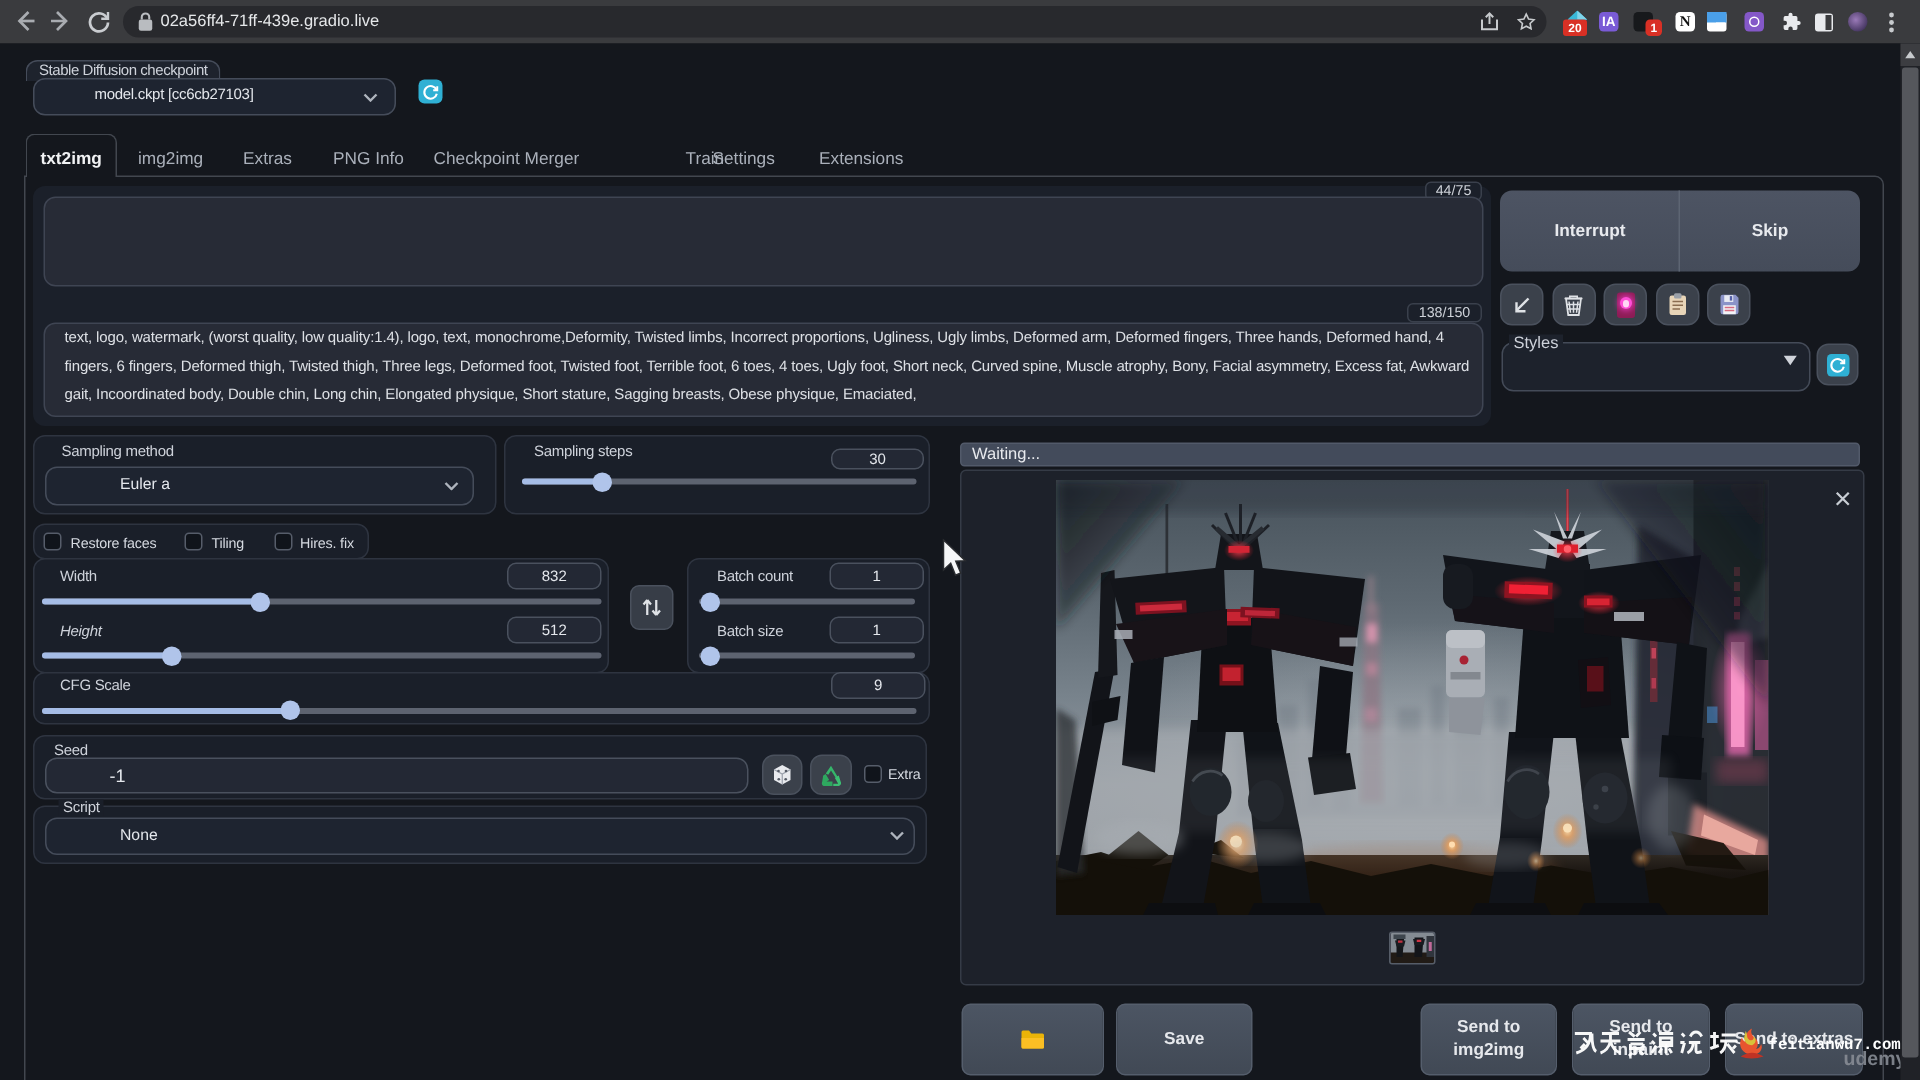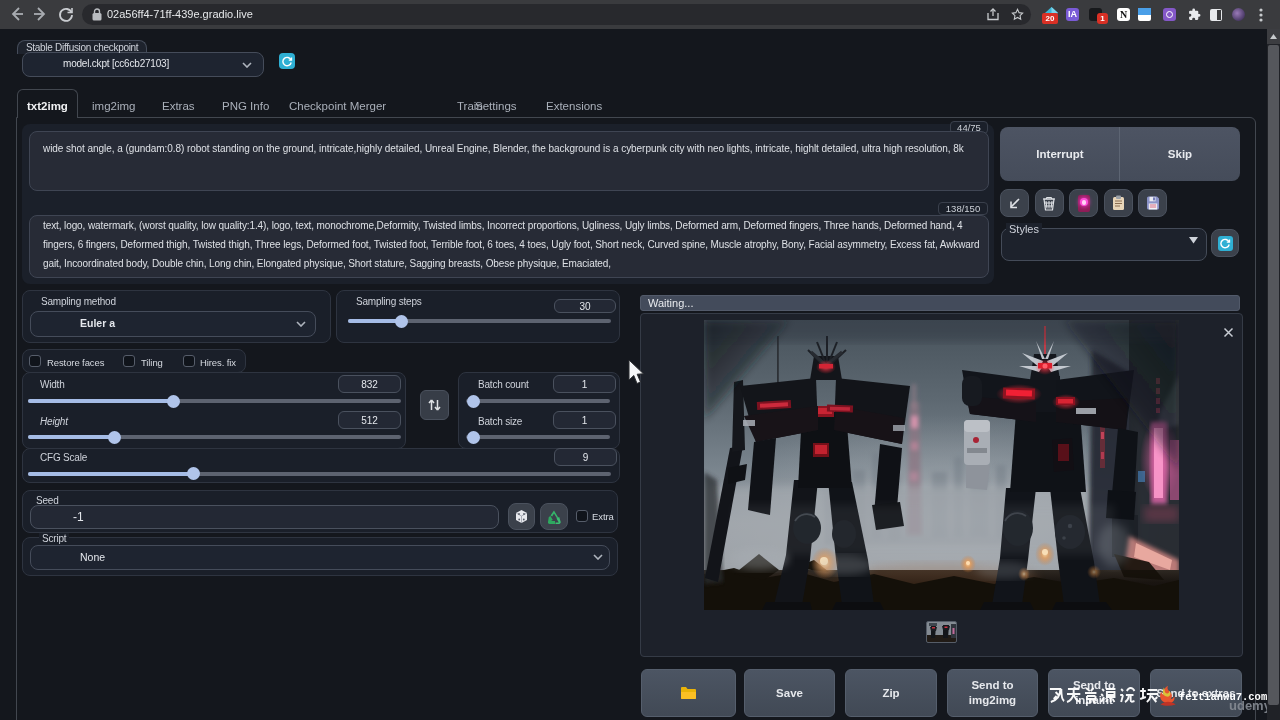--- a/index.html
+++ b/index.html
@@ -117,21 +117,20 @@
   <div class="tabtxt" style="left:162px;">Extras</div>
   <div class="tabtxt" style="left:222px;">PNG Info</div>
   <div class="tabtxt" style="left:289px;">Checkpoint Merger</div>
   <div class="tabtxt" style="left:422px;margin-left:35px;">Train</div>
   <div class="tabtxt" style="left:475px;">Settings</div>
   <div class="tabtxt" style="left:546px;">Extensions</div>
 
   <div class="abs" style="left:22px; top:95px; width:972px; height:160px; background:#1b202a; border-radius:8px;"></div>
   <div class="abs" style="left:950px; top:92px; width:38px; height:13px; background:#1b202a; border:1px solid #3a404c; border-radius:4px; font-size:9.5px; color:#cdd1d8; text-align:center; line-height:12px;">44/75</div>
   <div class="input" style="left:29px; top:102px; width:960px; height:60px; background:#272b36; border-color:#3f4553;"></div>
-  <div class="abs" style="left:43px; top:114px; width:930px; font-size:10px; letter-spacing:-0.05px; color:#dde0e5; white-space:nowrap; overflow:hidden;" id="prompt1">wide shot angle, a (gundam:0.8) robot standing on the ground, intricate,highly detailed, Unreal Engine, Blender, the background is a cyberpunk city with neo lights, intricate, highlt detailed, ultra high resolution, 8k</div>
   <div class="abs" style="left:938px; top:173px; width:50px; height:13px; background:#1b202a; border:1px solid #3a404c; border-radius:4px; font-size:9.5px; color:#cdd1d8; text-align:center; line-height:12px;">138/150</div>
   <div class="input" style="left:29px; top:186px; width:960px; height:63px; background:#272b36; border-color:#3f4553;"></div>
   <div class="abs" style="left:43px; top:187px; width:940px; font-size:10px; letter-spacing:-0.1px; color:#dde0e5; line-height:19.2px; white-space:nowrap; overflow:hidden;" id="prompt2">text, logo, watermark, (worst quality, low quality:1.4), logo, text, monochrome,Deformity, Twisted limbs, Incorrect proportions, Ugliness, Ugly limbs, Deformed arm, Deformed fingers, Three hands, Deformed hand, 4<br>fingers, 6 fingers, Deformed thigh, Twisted thigh, Three legs, Deformed foot, Twisted foot, Terrible foot, 6 toes, 4 toes, Ugly foot, Short neck, Curved spine, Muscle atrophy, Bony, Facial asymmetry, Excess fat, Awkward<br>gait, Incoordinated body, Double chin, Long chin, Elongated physique, Short stature, Sagging breasts, Obese physique, Emaciated,</div>
 
   <div class="abs" style="left:1000px; top:98px; width:240px; height:54px; background:linear-gradient(#4d5463,#454c5a); border-radius:8px;"></div>
   <div class="abs" style="left:1119px; top:98px; width:1px; height:54px; background:#5d6573;"></div>
   <div class="abs" style="left:1000px; top:119px; width:120px; text-align:center; font-size:11.5px; font-weight:bold; color:#e8eaee;">Interrupt</div>
   <div class="abs" style="left:1120px; top:119px; width:120px; text-align:center; font-size:11.5px; font-weight:bold; color:#e8eaee;">Skip</div>
 
   <div class="toolbtn" style="left:1000px; top:160px;">
@@ -179,21 +178,21 @@
           <svg style="position:absolute;left:1.5px;top:1.5px;" width="12" height="12" viewBox="0 0 12 12" fill="none" stroke="#fff" stroke-width="1.4">
             <path d="M10 5 A4.2 4.2 0 1 0 10.2 7.5"></path>
             <path d="M10.5 2.5 V5.2 H7.8" stroke-width="1.3"></path>
           </svg>
         </div>
       </div>
 
   <div class="block" style="left:22px; top:261px; width:309px; height:53px;"></div>
   <div class="lbl" style="left:41px; top:267px;">Sampling method</div>
   <div class="sel" style="left:30px; top:282px; width:286px; height:26px;"></div>
-  <div class="val abs" style="left:44px; top:288px;font-weight:bold;">Euler a</div>
+  <div class="val abs" style="left:44px; top:288px;">Euler a</div>
   <svg class="chev" style="left:296px; top:292px;" viewBox="0 0 10 6" fill="none" stroke="#aeb4bd" stroke-width="1.6">
         <path d="M1 1 L5 5 L9 1"></path>
       </svg>
 
   <div class="block" style="left:336px; top:261px; width:284px; height:53px;"></div>
   <div class="lbl" style="left:356px; top:267px;">Sampling steps</div>
   <div class="input" style="left:554px; top:270px; width:62px; height:14px; border-radius:6px;"></div>
   <div class="abs" style="left:554px; top:272px; width:62px; text-align:center; font-size:10px; color:#e4e7ec;">30</div>
   <div class="track" style="left:348px; top:290px; width:263px;"></div>
   <div class="fill" style="left:348px; top:290px; width:53px;"></div>
@@ -535,21 +534,20 @@
           <rect x="25.5" y="6" width="2" height="6" fill="#c06a9a"></rect>
         </svg></div>
 
   <div class="gbtn" style="left:641px; top:640px; width:95px; height:48px;">
         <svg width="17" height="14" viewBox="0 0 17 14">
           <path d="M1 2 a1 1 0 0 1 1-1 h4 l1.5 2 H15 a1 1 0 0 1 1 1 V12 a1 1 0 0 1-1 1 H2 a1 1 0 0 1-1-1 Z" fill="#eab308"></path>
           <path d="M1 6 H16 V12 a1 1 0 0 1-1 1 H2 a1 1 0 0 1-1-1 Z" fill="#fbbf24"></path>
         </svg>
       </div>
   <div class="gbtn" style="left:744px; top:640px; width:91px; height:48px;">Save</div>
-  <div class="gbtn" style="left:845px; top:640px; width:92px; height:48px;">Zip</div>
   <div class="gbtn" style="left:947px; top:640px; width:91px; height:48px;">Send to<br>img2img</div>
   <div class="gbtn" style="left:1048px; top:640px; width:92px; height:48px;">Send to<br>inpaint</div>
   <div class="gbtn" style="left:1150px; top:640px; width:92px; height:48px;">Send to extras</div>
 
   <div class="abs" style="left:1229px; top:669px; font-size:13px; font-weight:bold; color:#878c94; opacity:0.9;">udemy</div>
   <div class="abs" style="left:1048px; top:652px;" id="wmark">
     <svg width="225" height="32" viewBox="0 0 225 32">
       <g stroke="#ffffff" stroke-width="2" fill="none" opacity="0.96" transform="translate(0,1) scale(0.95,1)">
 
         <path d="M2 7 H14 M13 7 C13 14 10 18 3 20 M8 10 L11 13 M9 14 L6 17 M14 7 C14 15 15 18 17 19"></path>

